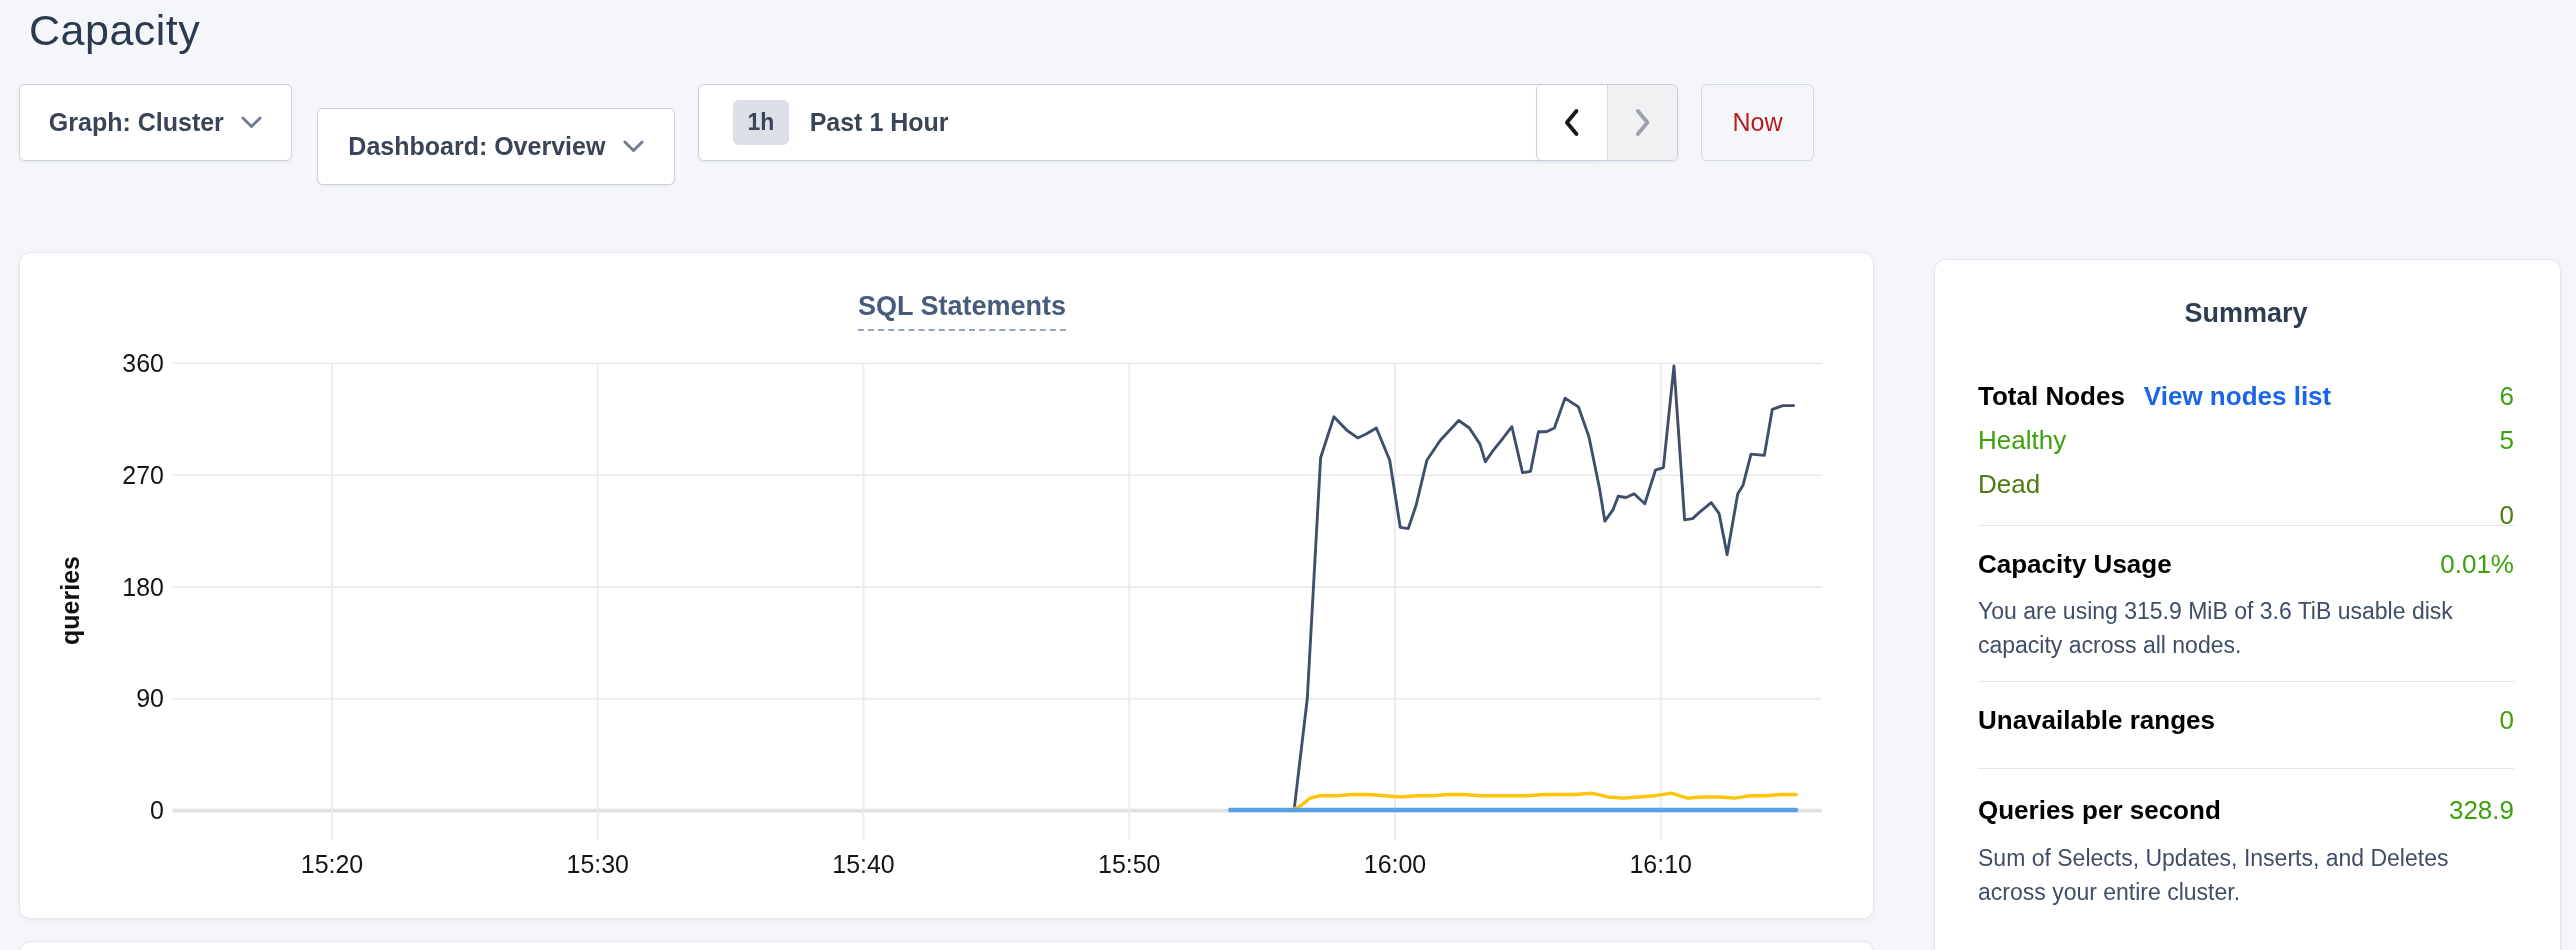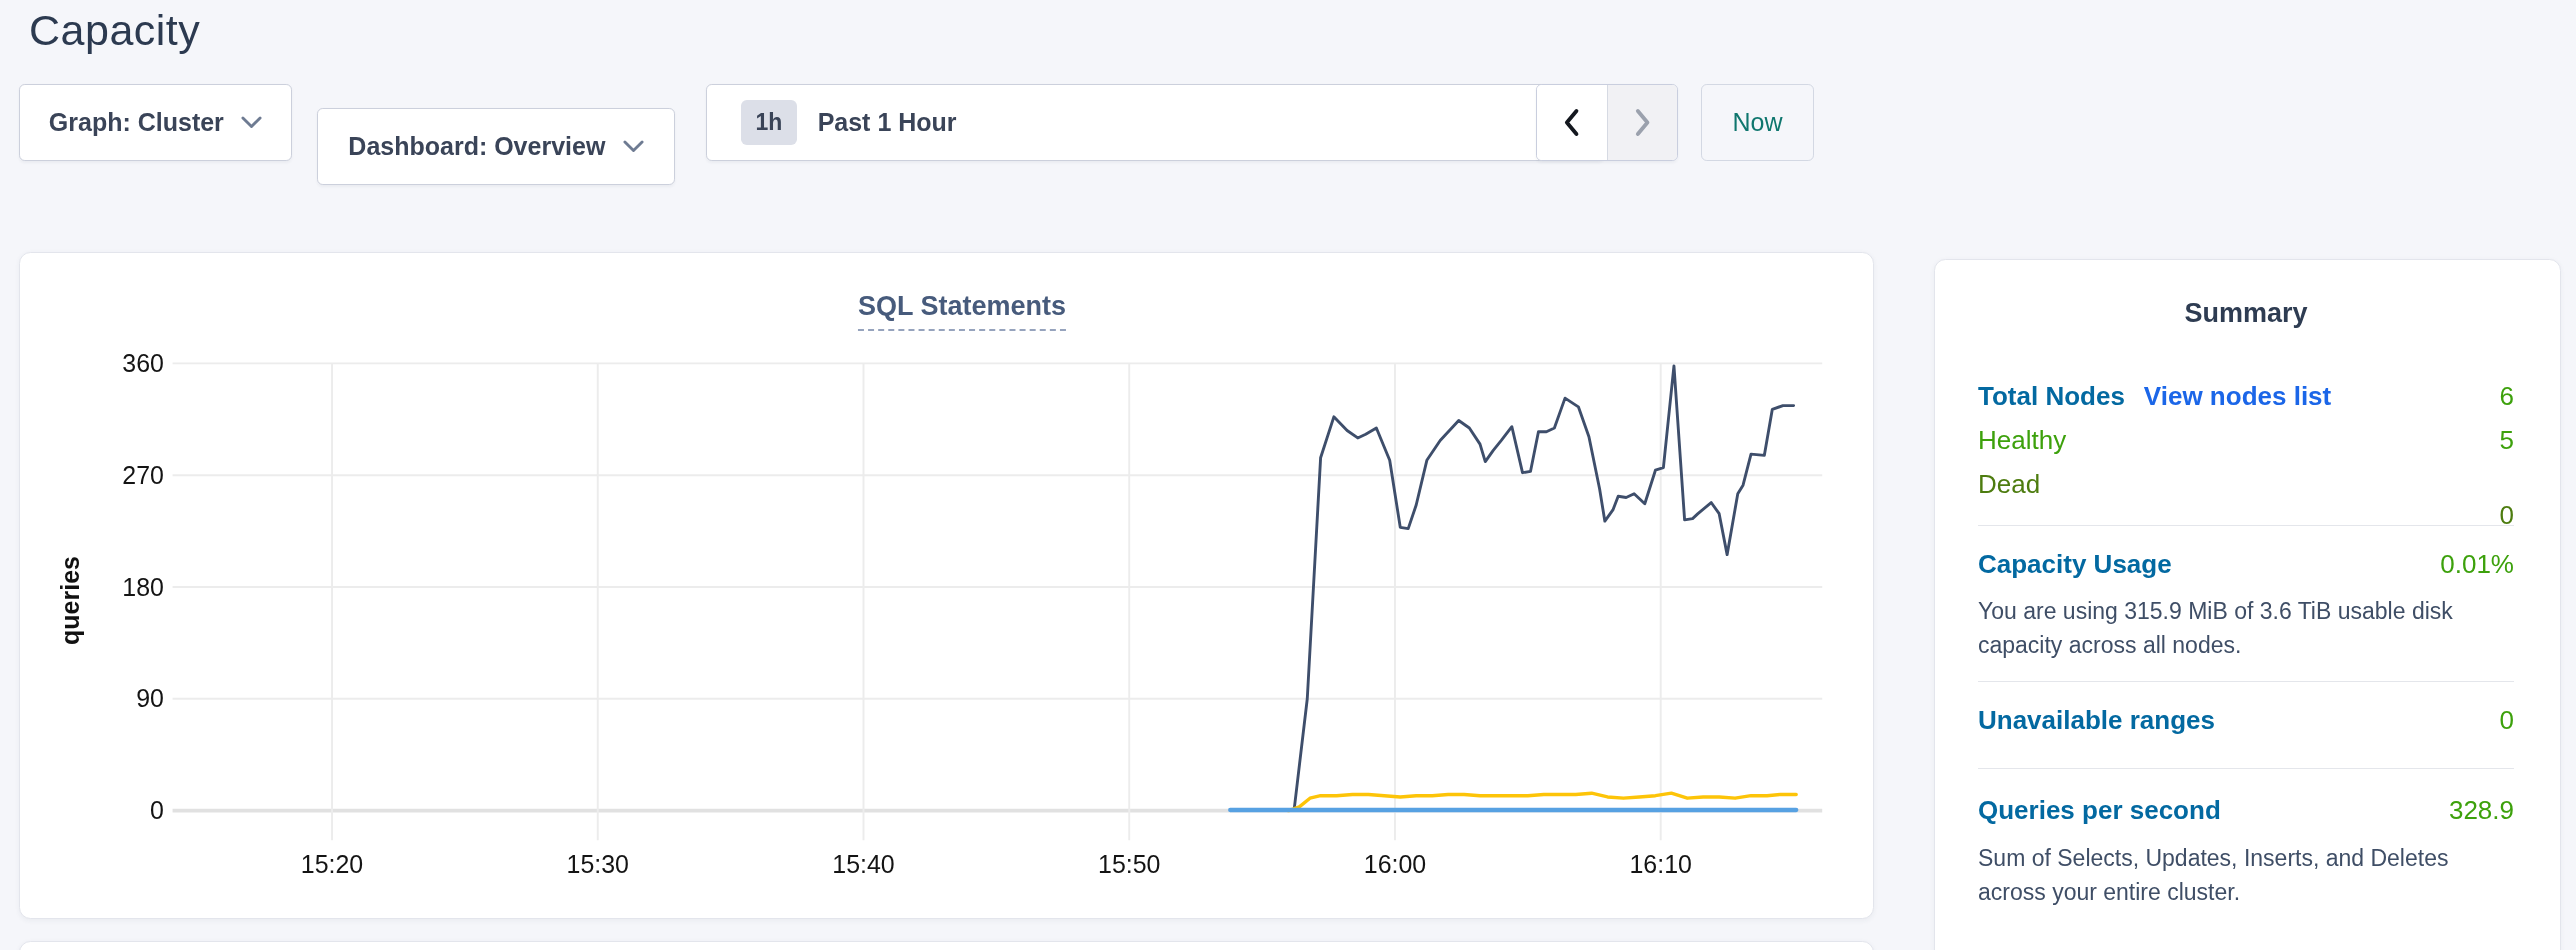--- a/index.html
+++ b/index.html
@@ -14,53 +14,53 @@
   }
   
   .ctl { position:absolute; top:84px; height:77px; background:#fff;
          border:1.9px solid #ccd0dc; border-radius:5.8px;
          box-shadow:0 1.9px 2.9px rgba(40,50,80,.05);
          display:flex; align-items:center; justify-content:center;
          font-size:25px; font-weight:bold; color:#3a4458; cursor:pointer; }
   .ctl .chev { margin-left:17.3px; }
   #graph-dd { left:19px; width:273px; }
   #dash-dd { left:317px; width:358px;margin-top:24px; }
-  #time-dd { left:698px; width:898px; justify-content:flex-start; padding:0 29px 0 34px;margin-left:8px; }
+  #time-dd { left:698px; width:898px; justify-content:flex-start; padding:0 29px 0 34px; }
   .badge { background:#dcdfe8; color:#3a4458; font-size:23px; font-weight:bold;
            border-radius:5.8px; padding:8.6px 14.4px; margin-right:21px; }
   #time-dd .lbl { font-weight:bold; }
   #time-dd .chev { margin-left:auto; }
   .arrow-group { position:absolute; top:84px; left:1536px; width:142px; height:77px;
                  border:1.9px solid #c9cede; border-radius:5.8px; overflow:hidden;
                  display:flex; background:#fff; box-shadow:0 1.9px 2.9px rgba(40,50,80,.05); }
   .arrow-group button { flex:1; border:none; background:#fff; display:flex;
                         align-items:center; justify-content:center; cursor:pointer; }
   .arrow-group button + button { border-left:1.9px solid #d6dae3; background:#f1f1f4; cursor:default; }
   #now-btn { position:absolute; top:84px; left:1701px; width:113px; height:77px;
              background:transparent; border:1.9px solid #d3d8e3; border-radius:5.8px;
-             font-size:25px; color:#0f766e; font-family:inherit; cursor:default;
+             font-size:25px; color:#b91c1c; font-family:inherit; cursor:default;
              display:flex; align-items:center; justify-content:center; }
   
   .card { position:absolute; background:#fff; border:1.9px solid #e3e5ec; border-radius:11.5px;
           box-shadow:0 1.9px 4.8px rgba(40,50,80,.05); }
   #chart-card { left:19px; top:252px; width:1855px; height:667px; }
   #chart-title { position:absolute; left:942px; top:38px; transform:translateX(-50%);
                  font-size:27px; font-weight:bold; color:#475b7c;
                  border-bottom:2.9px dashed #96a3bd; padding-bottom:6.7px; cursor:help; white-space:nowrap; }
   #y-axis-label { position:absolute; left:29px; top:333px; transform:rotate(-90deg) translateX(0);
                   transform-origin:center; font-size:25px; font-weight:bold; color:#111;
                   width:115px; margin-left:-36px; text-align:center; }
   #chart-svg { position:absolute; left:0; top:0; }
   
   #summary-card { left:1934px; top:259px; width:627px; height:749px; padding:0 46px 0 43px; }
   #summary-title { margin-top:38px; text-align:center; font-size:27px; font-weight:bold; color:#2e3c52; }
   .srow { display:flex; align-items:baseline; height:44px; font-size:26px; }
   .srow .val { margin-left:auto; }
   .nodes-block { margin-top:52px; }
-  .lbl-dark { font-weight:bold; color:#0369a1; }
+  .lbl-dark { font-weight:bold; color:#000000; }
   .link { color:#1b66e8; font-weight:600; margin-left:19px; cursor:pointer; text-decoration:none; }
   .green { color:#3da10c; }
   .orange { color:#f9a43c; }
   .red { color:#4d7c0f;flex-direction:column; }
   .section { border-top:1.9px solid #e4e6eb; padding-top:23px; }
   .sec-cap { margin-top:11.5px; }
   .sec-una { margin-top:19px; }
   .sec-qps { margin-top:23px; padding-top:26px; }
   .srow2 { display:flex; align-items:baseline; height:40px; font-size:26px; }
   .srow2 .val { margin-left:auto; }

